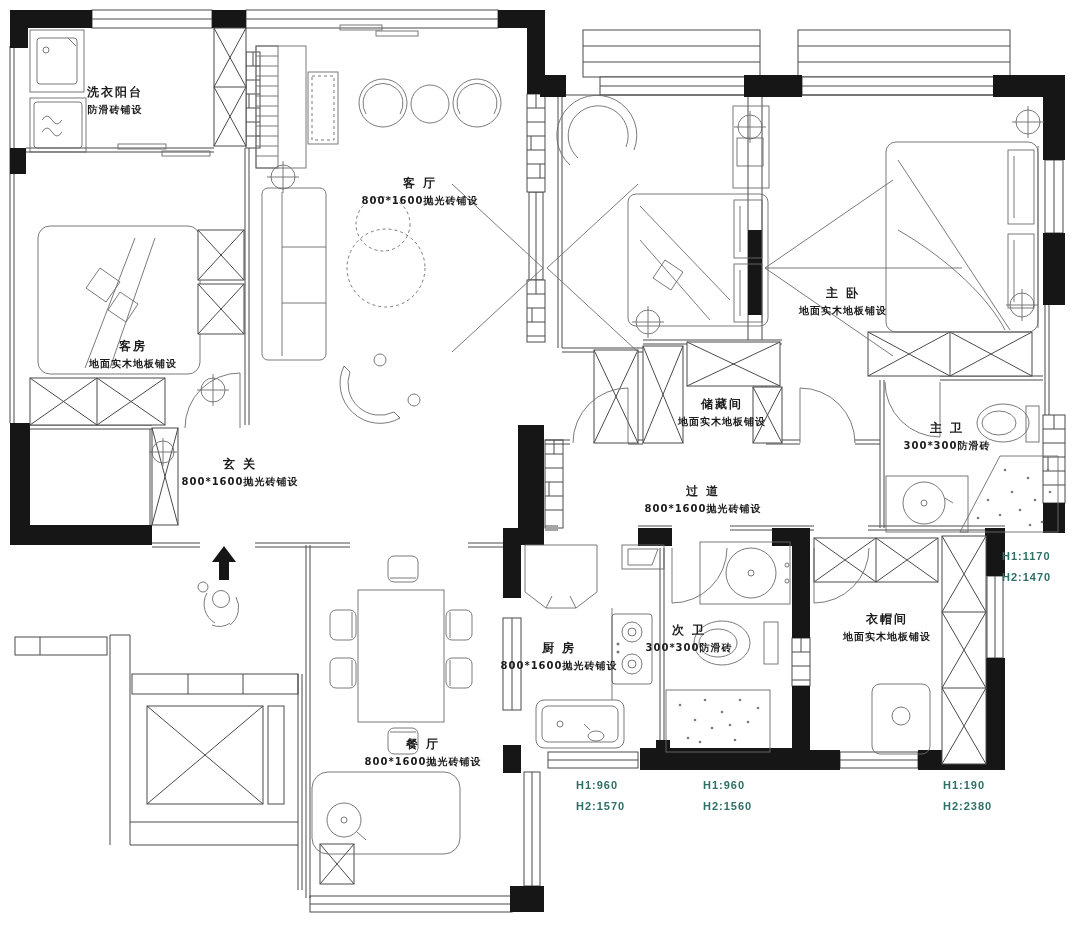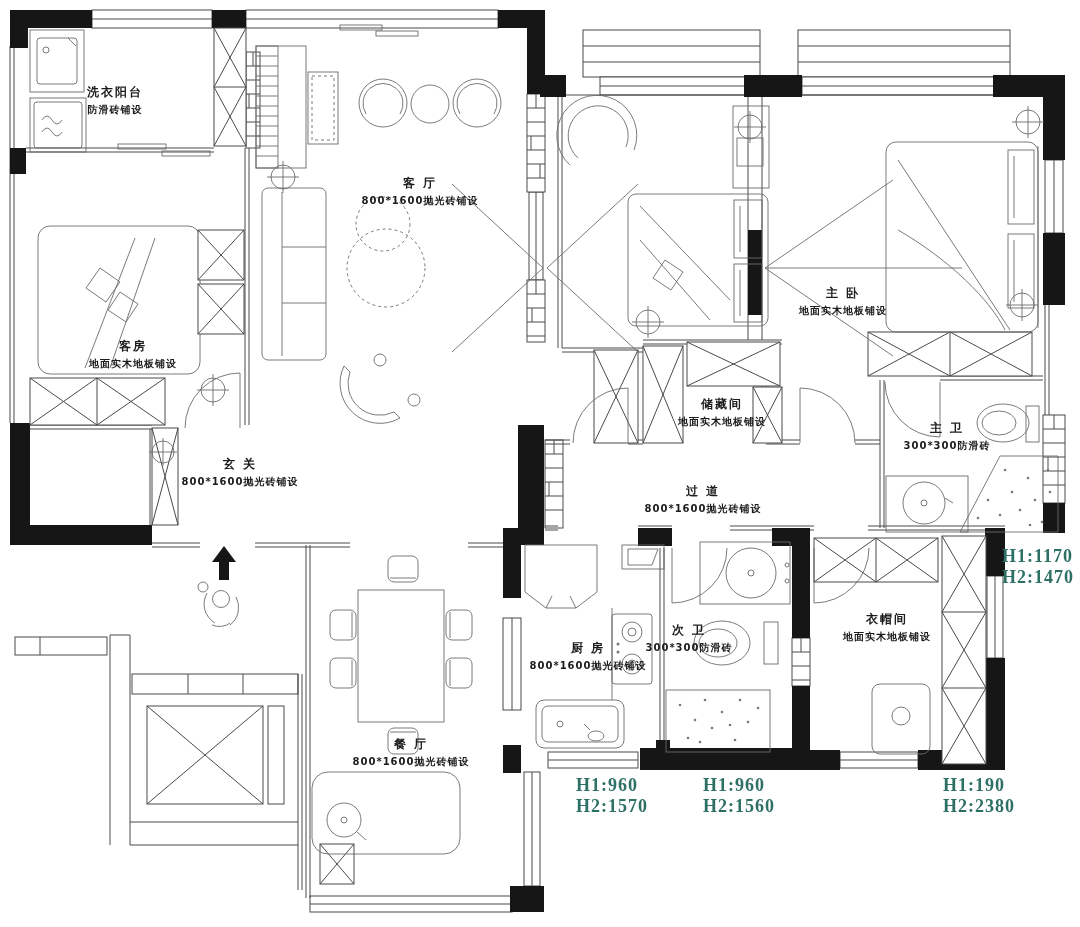--- a/index.html
+++ b/index.html
@@ -11,22 +11,22 @@
   .ln{fill:none;stroke:#4a4a4a;stroke-width:1;}
   .f{fill:none;stroke:#6b6b6b;stroke-width:0.9;}
   .win{fill:#ffffff;stroke:#4a4a4a;stroke-width:1;}
   .dsh{stroke-dasharray:3 3;}
   .dot{fill:#7a7a7a;stroke:none;}
   
   .room-label{position:absolute;transform:translate(-50%,-50%);text-align:center;
               white-space:nowrap;color:#1c1c1c;}
   .room-name{font-size:12px;font-weight:bold;letter-spacing:2px;line-height:14px;}
   .room-sub{font-size:10px;font-weight:bold;letter-spacing:1px;margin-top:4px;}
-  .dim{position:absolute;color:#2e6f66;font-family:Liberation Serif, serif;
-       font-size:18px;font-weight:bold;line-height:21px;letter-spacing:1px;white-space:nowrap;}
+  .dim{position:absolute;color:#2e6f66;font-family:Liberation Sans, sans-serif;
+       font-size:11px;font-weight:bold;line-height:21px;letter-spacing:1px;white-space:nowrap;}
 </style>
 </head>
 <body>
 
 <div id="plan">
 
 <svg width="1080" height="927" viewBox="0 0 1080 927">
 
   <g class="ln">
     <rect x="583" y="30" width="177" height="47"></rect>
@@ -529,33 +529,33 @@
     <div class="room-sub">地面实木地板铺设</div>
   </div>
   <div class="room-label" style="left:703px;top:500px">
     <div class="room-name">过 道</div>
     <div class="room-sub">800*1600抛光砖铺设</div>
   </div>
   <div class="room-label" style="left:947px;top:437px">
     <div class="room-name">主 卫</div>
     <div class="room-sub">300*300防滑砖</div>
   </div>
-  <div class="room-label" style="left:588px;top:657px">
+  <div class="room-label" style="left:559px;top:657px">
     <div class="room-name">厨 房</div>
     <div class="room-sub">800*1600抛光砖铺设</div>
   </div>
   <div class="room-label" style="left:689px;top:639px">
     <div class="room-name">次 卫</div>
     <div class="room-sub">300*300防滑砖</div>
   </div>
   <div class="room-label" style="left:887px;top:628px">
     <div class="room-name">衣帽间</div>
     <div class="room-sub">地面实木地板铺设</div>
   </div>
-  <div class="room-label" style="left:411px;top:753px">
+  <div class="room-label" style="left:423px;top:753px">
     <div class="room-name">餐 厅</div>
     <div class="room-sub">800*1600抛光砖铺设</div>
   </div>
 
   <div class="dim" style="left:1002px;top:546px">
     <div>H1:1170</div>
     <div>H2:1470</div>
   </div>
   <div class="dim" style="left:576px;top:775px">
     <div>H1:960</div>

